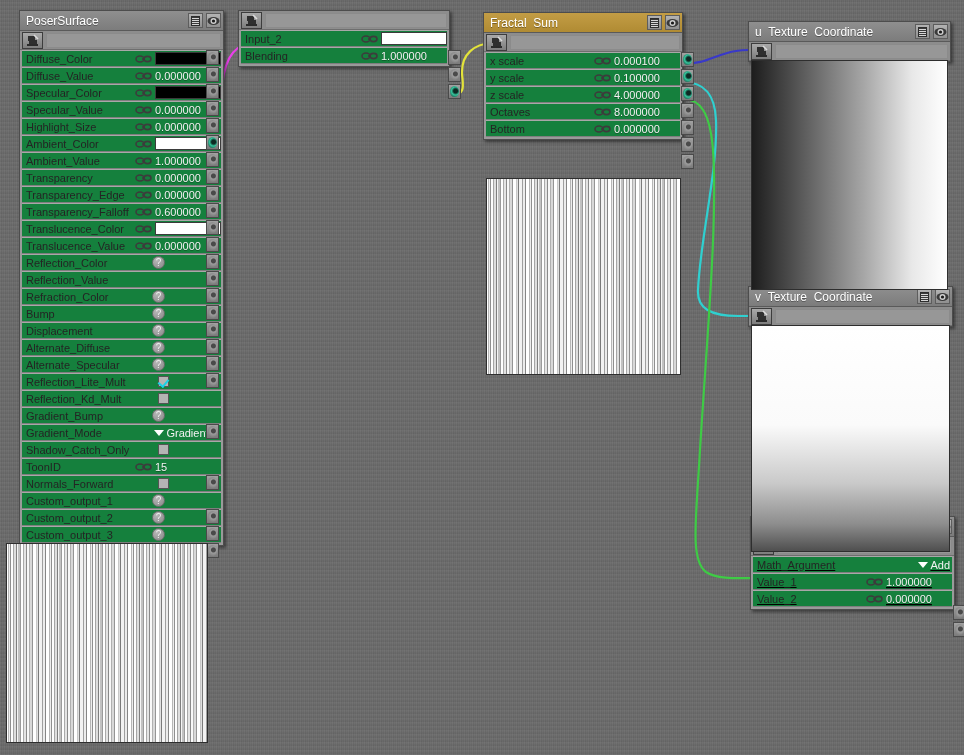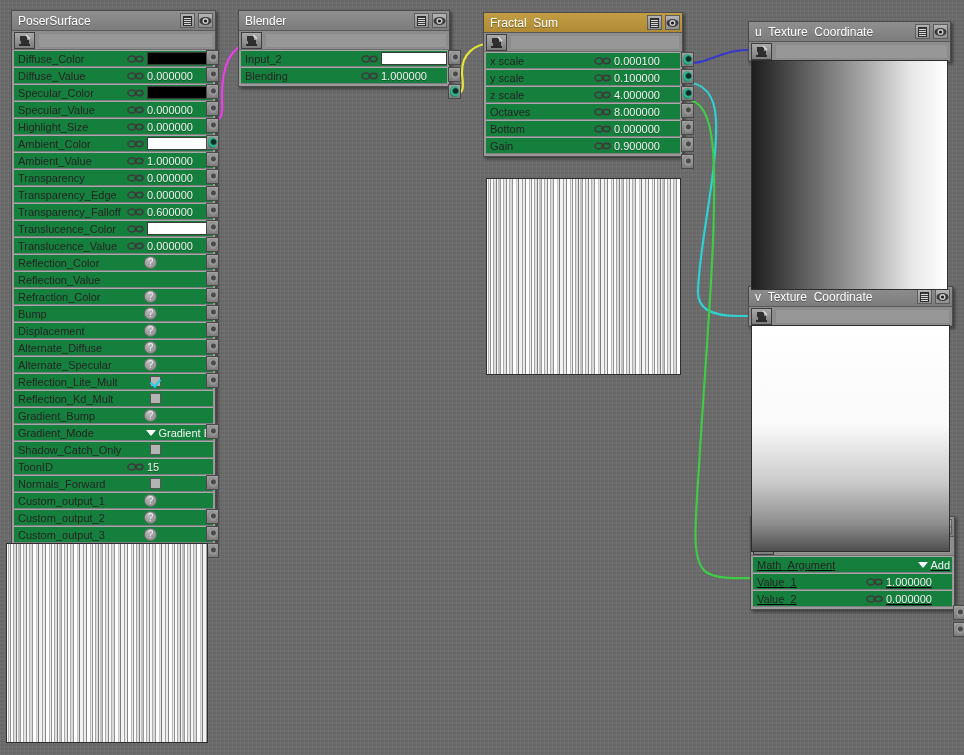--- a/index.html
+++ b/index.html
@@ -169,21 +169,21 @@
 <div id="bg"></div>
 
 <svg id="wires" width="964" height="755" viewBox="0 0 964 755">
   <path fill="none" stroke="#e93fe9" stroke-width="2.2" d="M206,123 C 226,123 222,110 222,96 C 222,62 232,46 250,43"></path>
   <path fill="none" stroke="#e3e33a" stroke-width="2.2" d="M450,96 C 468,96 462,82 462,72 C 462,54 474,44 492,43"></path>
   <path fill="none" stroke="#3939c9" stroke-width="2.2" d="M683,64 C 706,64 716,54 736,51 C 748,49 754,50 760,51"></path>
   <path fill="none" stroke="#2fd0d0" stroke-width="2.2" d="M683,82 C 706,82 715,96 716,120 C 718,170 700,240 698,290 C 697,308 710,316 738,316 C 748,316 754,316 760,316"></path>
   <path fill="none" stroke="#3ecb45" stroke-width="2.2" d="M683,99 C 700,99 710,112 713,150 C 718,220 706,350 700,450 C 696,520 690,560 706,572 C 718,580 740,578 762,578"></path>
 </svg>
 
-<div class="node" style="left: 11px; top: 10px; width: 205px;">
+<div class="node" style="left: 19px; top: 10px; width: 205px;">
     <div class="titlebar">
       <div class="title">PoserSurface</div>
       <div class="tbtn">
         <span class="ico-list"></span>
       </div>
       <div class="tbtn">
         <span class="ico-eye">
           <svg width="13" height="10" viewBox="0 0 13 10">
             <ellipse cx="6.5" cy="5" rx="6" ry="4" fill="#3a3a3a"></ellipse>
             <ellipse cx="6.5" cy="5" rx="3" ry="3" fill="#cfcfcf"></ellipse>
@@ -497,35 +497,20 @@
 <div class="sock" style="position: absolute; left: 206px; top: 526px; right: auto; z-index: 11;">
     <span class="dot"></span>
   </div>
 <div class="sock" style="position: absolute; left: 206px; top: 543px; right: auto; z-index: 11;">
     <span class="dot"></span>
   </div>
 <div class="preview" style="position: absolute; left: 6px; top: 543px; width: 202px; height: 200px; z-index: 12;">
     <div class="stripes"></div>
   </div>
 <div class="node" style="left: 238px; top: 10px; width: 212px;">
-    <div class="titlebar">
-      <div class="title">Blender</div>
-      <div class="tbtn">
-        <span class="ico-list"></span>
-      </div>
-      <div class="tbtn">
-        <span class="ico-eye">
-          <svg width="13" height="10" viewBox="0 0 13 10">
-            <ellipse cx="6.5" cy="5" rx="6" ry="4" fill="#3a3a3a"></ellipse>
-            <ellipse cx="6.5" cy="5" rx="3" ry="3" fill="#cfcfcf"></ellipse>
-            <circle cx="6.5" cy="5" r="1.6" fill="#1a1a1a"></circle>
-          </svg>
-        </span>
-      </div>
-    </div>
     <div class="plugrow">
       <div class="plugbtn">
         <svg width="15" height="13" viewBox="0 0 15 13">
           <path d="M3 2 L10 2 L10 6 L12 6 L12 10 L4 10 L4 7 L3 7 Z" fill="#2f2f2f"></path>
           <path d="M9 1 L13 5" stroke="#dcdcdc" stroke-width="1.6"></path>
           <path d="M2 11 L13 11" stroke="#151515" stroke-width="1.6"></path>
         </svg>
       </div>
       <div class="plugfield"></div>
     </div>
@@ -638,31 +623,20 @@
         <div class="rowlabel">Bottom</div>
         <span class="chain">
           <svg width="17" height="8" viewBox="0 0 17 8">
             <ellipse cx="5" cy="4" rx="4" ry="3" fill="none" stroke="#3c3c3c" stroke-width="1.6"></ellipse>
             <ellipse cx="12.5" cy="4" rx="3.5" ry="2.6" fill="none" stroke="#3c3c3c" stroke-width="1.6"></ellipse>
             <line x1="7" y1="4" x2="10" y2="4" stroke="#3c3c3c" stroke-width="1.6"></line>
           </svg>
         </span>
         <div class="val">0.000000</div>
       </div>
-      <div class="row">
-        <div class="rowlabel">Gain</div>
-        <span class="chain">
-          <svg width="17" height="8" viewBox="0 0 17 8">
-            <ellipse cx="5" cy="4" rx="4" ry="3" fill="none" stroke="#3c3c3c" stroke-width="1.6"></ellipse>
-            <ellipse cx="12.5" cy="4" rx="3.5" ry="2.6" fill="none" stroke="#3c3c3c" stroke-width="1.6"></ellipse>
-            <line x1="7" y1="4" x2="10" y2="4" stroke="#3c3c3c" stroke-width="1.6"></line>
-          </svg>
-        </span>
-        <div class="val">0.900000</div>
-      </div>
     </div>
   </div>
 <div class="sock lit" style="position: absolute; left: 681px; top: 52px; right: auto; z-index: 11;">
     <span class="dot"></span>
   </div>
 <div class="sock lit" style="position: absolute; left: 681px; top: 69px; right: auto; z-index: 11;">
     <span class="dot"></span>
   </div>
 <div class="sock lit" style="position: absolute; left: 681px; top: 86px; right: auto; z-index: 11;">
     <span class="dot"></span>

